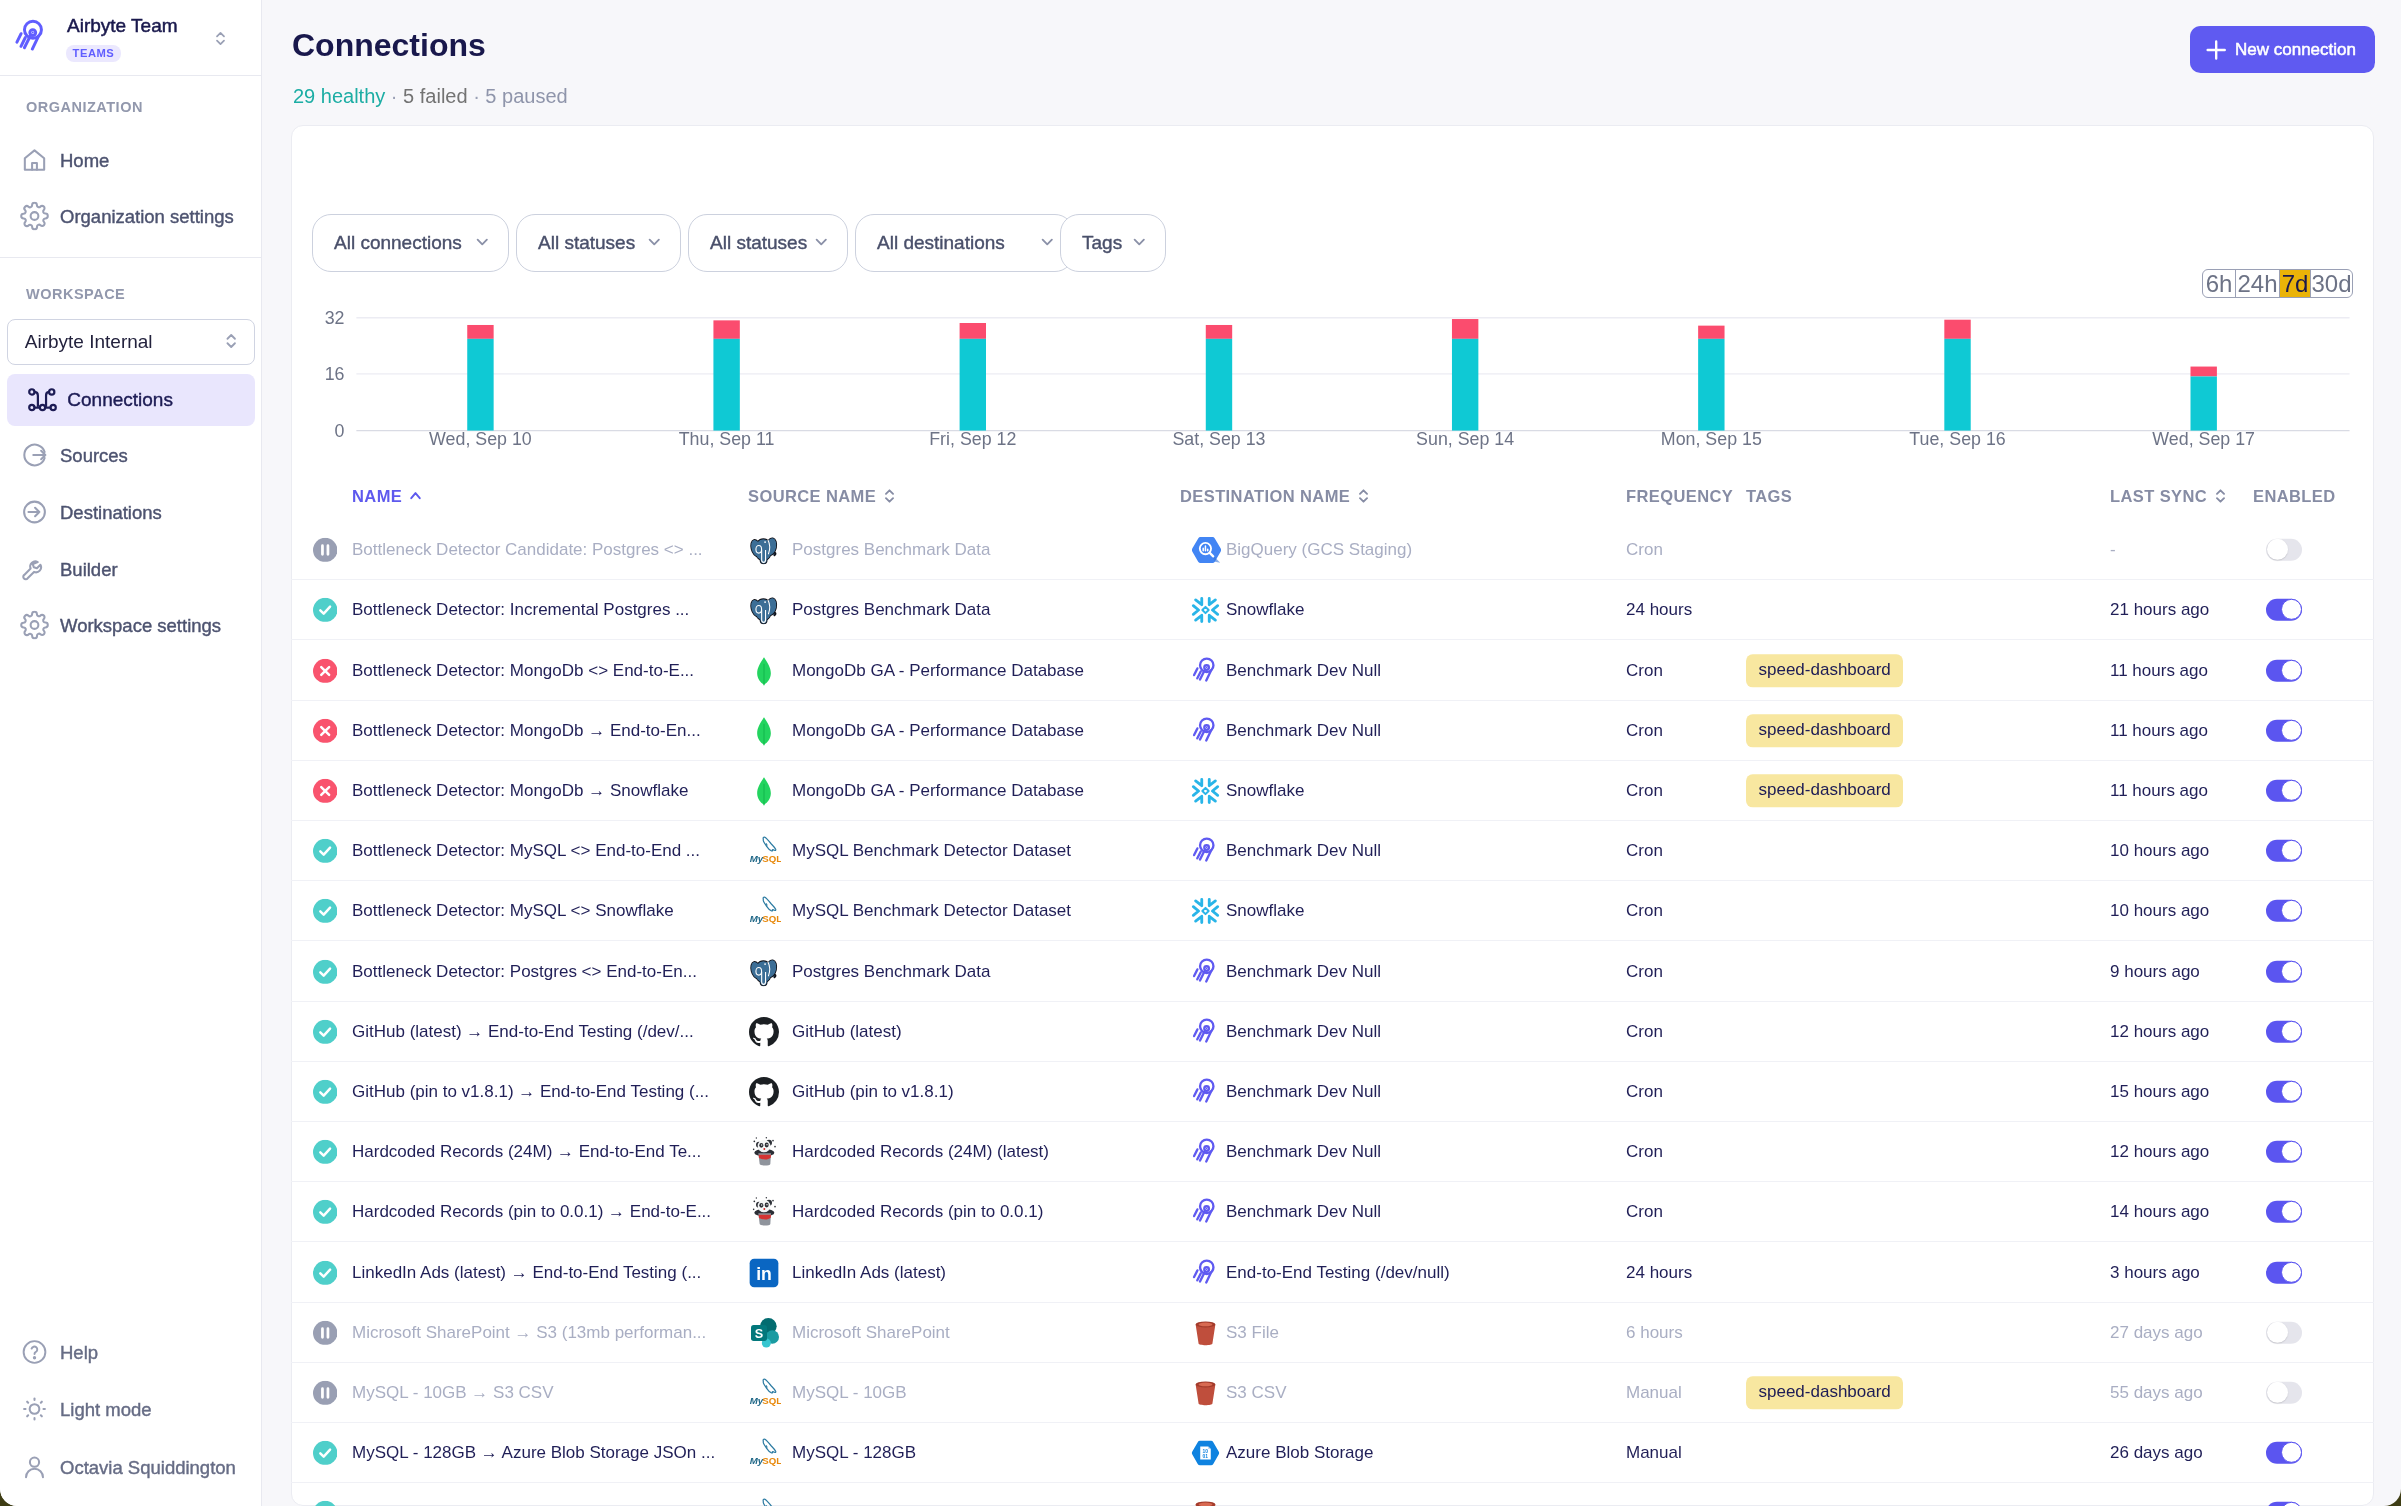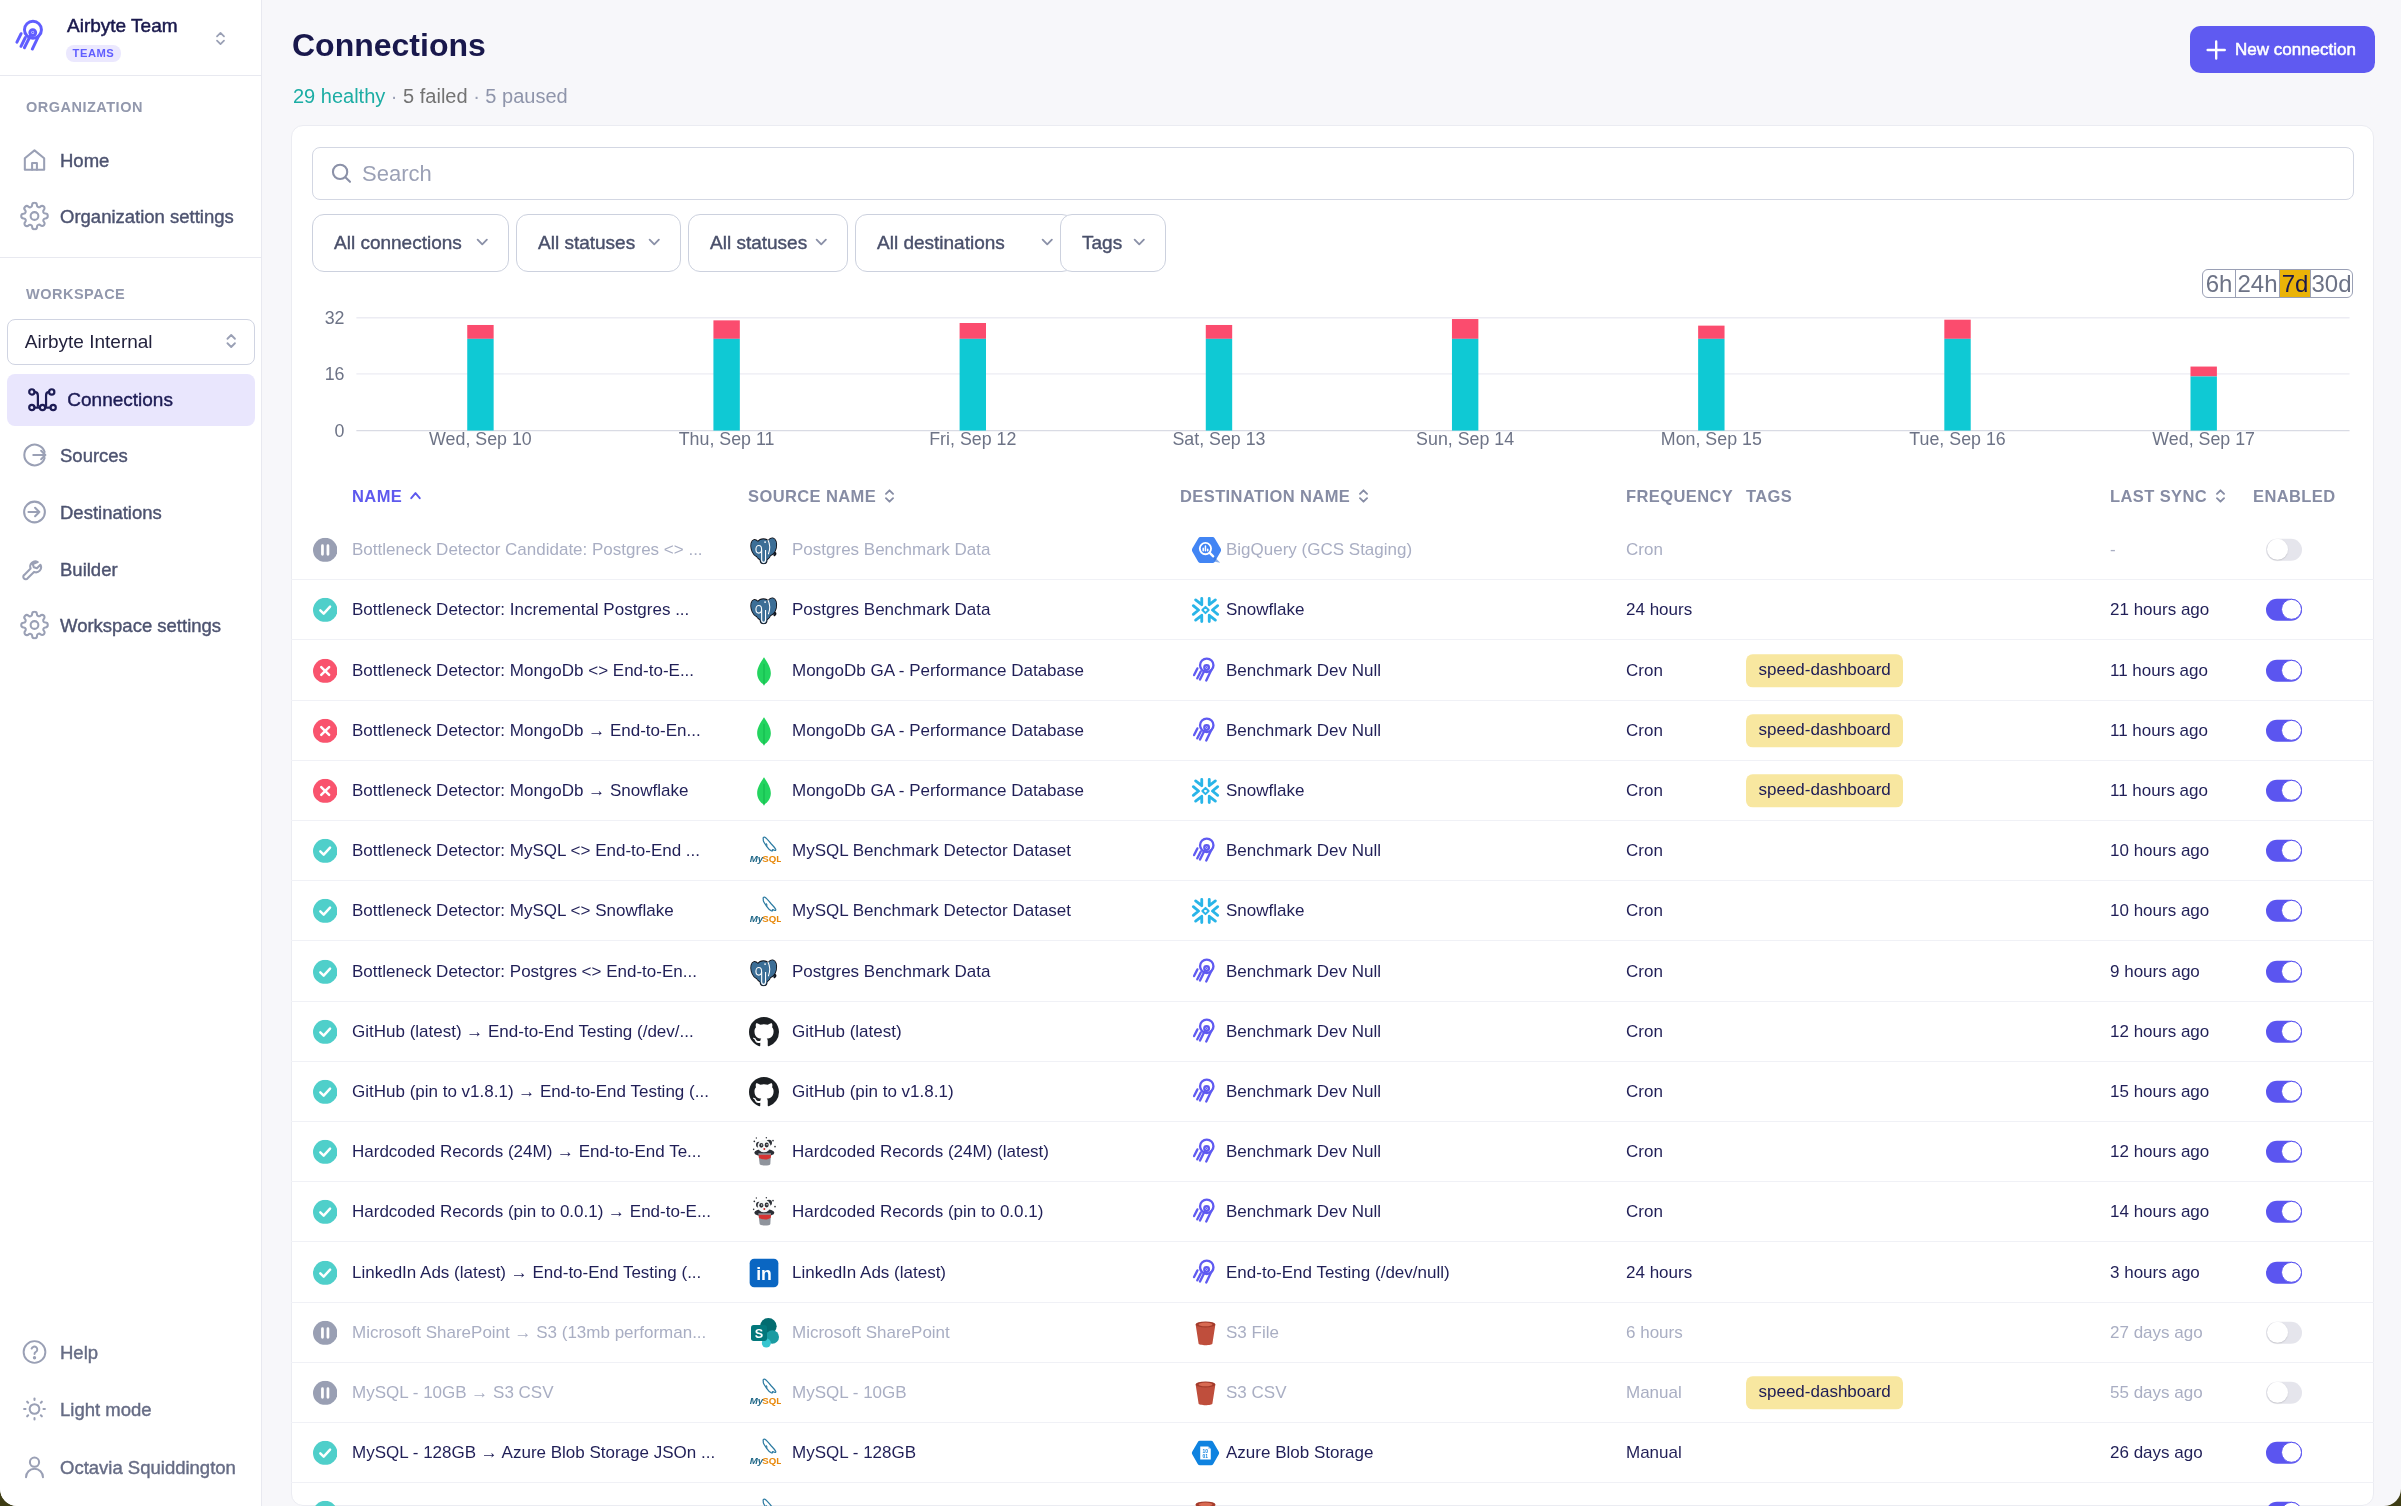--- a/index.html
+++ b/index.html
@@ -35,21 +35,21 @@
   border-radius:10.6px; color:#fff; font-size:17px; font-weight:normal; -webkit-text-stroke:0.5px #fff; }
 .newbtn .plus { position:absolute; left:14.5px; top:50%; transform:translateY(-50%); line-height:0; }
 .newbtn .bt { position:absolute; left:45px; top:50%; transform:translateY(-50%); white-space:nowrap; }
 
 .card { position:absolute; left:291px; top:125px; width:2083px; height:1381px; background:#fff;
   border:1.3px solid #ebecf2; border-radius:12px; }
 .search { position:absolute; left:312px; top:147px; width:2042px; height:53px; background:#fff;
   border:1.3px solid #d3d7e3; border-radius:8px; }
 .search .ic { position:absolute; left:14.5px; top:50%; transform:translateY(-50%); }
 .search .ph { position:absolute; left:49px; top:50%; transform:translateY(-50%); font-size:22px; color:#9ba1b6; }
-.fpill { position:absolute; top:214px; height:58px; background:#fff; border:1.3px solid #ccd1de; border-radius:12px; }
+.fpill { position:absolute; top:214px; height:58px; background:#fff; border:1.3px solid #ccd1de; border-radius:19px; }
 .fpill .tx { position:absolute; left:21px; top:50%; transform:translateY(-50%); font-size:19px; color:#4a506b; -webkit-text-stroke:0.4px #4a506b; white-space:nowrap; }
 .fpill .ch { position:absolute; right:17px; top:50%; transform:translateY(-50%); }
 
 .chart { position:absolute; left:291px; top:290px; }
 .seg { position:absolute; left:2202px; top:269px; width:151px; height:29px; border:1.3px solid #9aa0b5;
   border-radius:6px; display:flex; overflow:hidden; background:#fff; }
 .seg > div { display:flex; align-items:center; justify-content:center; font-size:24px;
   color:#6d7386; border-left:1.3px solid #9aa0b5; }
 .seg .w1{width:32px}.seg .w2{width:44px}.seg .w3{width:31px}.seg .w4{flex:1}
 .seg > div:first-child { border-left:none; }
@@ -235,27 +235,20 @@
       <rect x="2132" y="54" width="40" height="20" fill="#fb4c6e"></rect>
       <rect x="2132" y="74" width="40" height="139" fill="#0fc9d4"></rect>
       <text x="2152" y="235" text-anchor="middle" font-size="27" fill="#6d7386">Mon, Sep 15</text>
       <rect x="2505" y="45" width="40" height="29" fill="#fb4c6e"></rect>
       <rect x="2505" y="74" width="40" height="139" fill="#0fc9d4"></rect>
       <text x="2525" y="235" text-anchor="middle" font-size="27" fill="#6d7386">Tue, Sep 16</text>
       <rect x="2878" y="116" width="40" height="15" fill="#fb4c6e"></rect>
       <rect x="2878" y="131" width="40" height="82" fill="#0fc9d4"></rect>
       <text x="2898" y="235" text-anchor="middle" font-size="27" fill="#6d7386">Wed, Sep 17</text>
     </svg>
-<div class="search">
-      <span class="ic"><svg width="26.4" height="26.4" viewBox="0 0 24 24" fill="none" stroke="#8b91a8" stroke-width="1.9" stroke-linecap="round">
-          <circle cx="11" cy="11" r="6.5"></circle>
-          <path d="M15.8 15.8 L20 20"></path>
-        </svg></span>
-      <span class="ph">Search</span>
-    </div>
 <div class="fpill" style="left:312px;width:197px">
       <span class="tx">All connections</span>
       <span class="ch"><svg width="18.5" height="18.5" viewBox="0 0 24 24" fill="none" stroke="#8b91a8" stroke-width="2.4" stroke-linecap="round" stroke-linejoin="round">
           <path d="M6 9 L12 15 L18 9"></path>
         </svg></span>
     </div>
 <div class="fpill" style="left:516px;width:165px">
       <span class="tx">All statuses</span>
       <span class="ch"><svg width="18.5" height="18.5" viewBox="0 0 24 24" fill="none" stroke="#8b91a8" stroke-width="2.4" stroke-linecap="round" stroke-linejoin="round">
           <path d="M6 9 L12 15 L18 9"></path>

